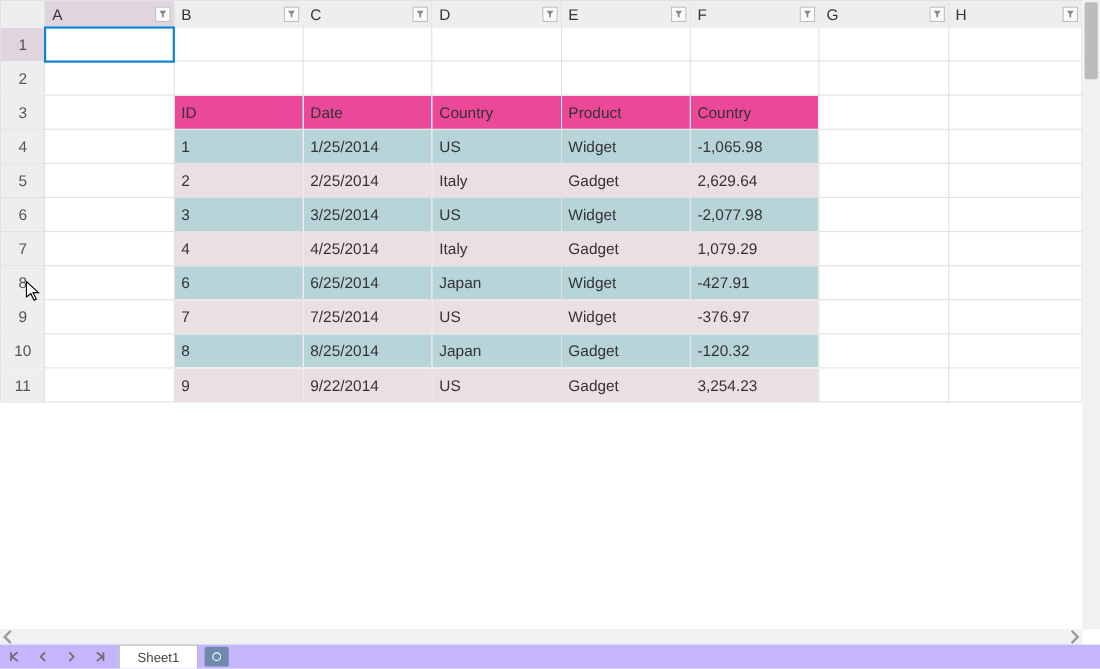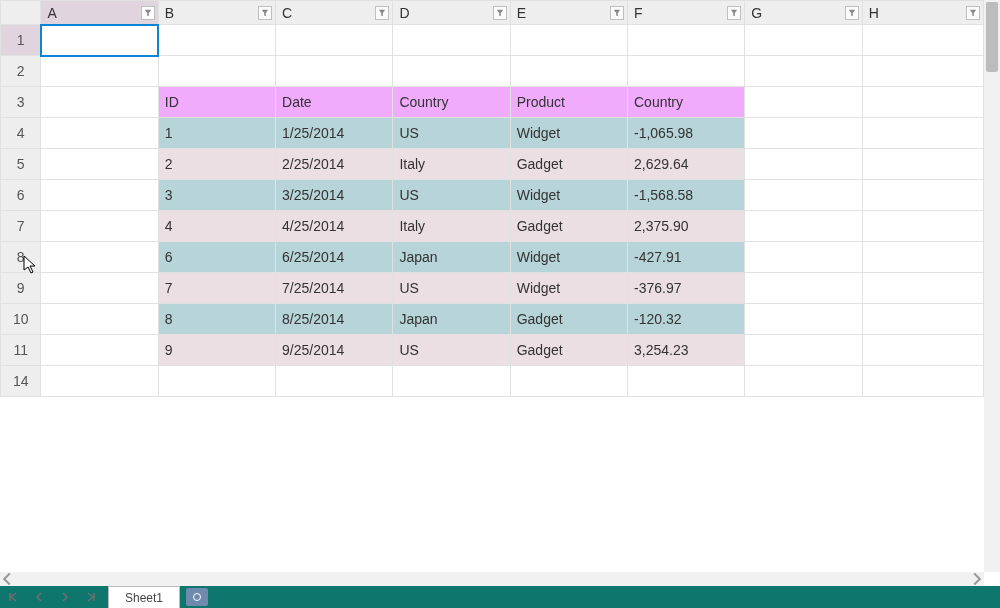--- a/index.html
+++ b/index.html
@@ -16,30 +16,30 @@
   .col-D { width: 116px; }
   .col-E { width: 116px; }
   .col-F { width: 116px; }
   .col-G { width: 116px; }
   .col-H { width: 120px; }
   td.cell, th.cell { padding: 0 6px; color: #333; text-align: left; white-space: nowrap; overflow: hidden; }
   .sel { outline: 2px solid #0b84d8; outline-offset: -1px; background: #fff; }
   .hdr-sel { background: #e0d4de !important; }
   .filter { position: absolute; right: 3px; top: 50%; transform: translateY(-50%); width: 14px; height: 14px; border: 1px solid #bfbfbf; background: #fbfbfb; display: flex; align-items: center; justify-content: center; }
   .filter svg { width: 8px; height: 8px; }
-  .table-hdr { background: #f0abfc; color: #fff; }
+  .table-hdr { background: #ec4899; color: #fff; }
   .row-even { background: #ecdfe4; }
   .row-odd  { background: #b7d4d8; }
   .vscroll { position: absolute; right: 0; top: 0; width: 16px; bottom: 36px; background: #f1f1f1; }
   .vthumb { position: absolute; left: 2px; right: 2px; top: 2px; height: 70px; background: #bcbcbc; border-radius: 2px; }
   .hscroll { position: absolute; left: 0; right: 16px; height: 14px; bottom: 22px; background: #f1f1f1; }
   .harrow { position: absolute; top: 1px; width: 14px; height: 12px; color: #9a9a9a; display:flex; align-items:center; justify-content:center; }
   .harrow.l { left: 0; }
   .harrow.r { right: 0; }
-  .tabstrip { position: absolute; left: 0; right: 0; bottom: 0; height: 22px; background: #0f766e; display: flex; align-items: center; }
+  .tabstrip { position: absolute; left: 0; right: 0; bottom: 0; height: 22px; background: #c4b5fd; display: flex; align-items: center; }
   .navbtn { width: 26px; height: 22px; display:flex; align-items:center; justify-content:center; color:#6e6e6e; }
   .tab { height: 22px; padding: 0 16px; display:flex; align-items:center; background:#fff; border-top:1px solid #bbb; border-left:1px solid #bbb; border-right:1px solid #bbb; color:#444; font-size:12px; margin-left:4px; }
   .addtab { width:22px; height:18px; margin-left:6px; background:#6f8aad; display:flex; align-items:center; justify-content:center; color:#fff; border-radius:2px; }
   .cursor { position: absolute; left: 23px; top: 255px; pointer-events: none; }
   .cursor svg { width: 16px; height: 20px; }
   svg { display:block; }
 </style>
 </head>
 <body>
 
@@ -159,32 +159,32 @@
             <td class="cell"></td>
             <td class="cell"></td>
           </tr>
           <tr>
             <th class="rowhdr">6</th>
             <td class="cell"></td>
             <td class="cell row-odd"><span>3</span></td>
             <td class="cell row-odd"><span>3/25/2014</span></td>
             <td class="cell row-odd"><span>US</span></td>
             <td class="cell row-odd"><span>Widget</span></td>
-            <td class="cell row-odd"><span>-1,568.58</span></td>
+            <td class="cell row-odd"><span>-2,077.98</span></td>
             <td class="cell"></td>
             <td class="cell"></td>
           </tr>
           <tr>
             <th class="rowhdr">7</th>
             <td class="cell"></td>
             <td class="cell row-even"><span>4</span></td>
             <td class="cell row-even"><span>4/25/2014</span></td>
             <td class="cell row-even"><span>Italy</span></td>
             <td class="cell row-even"><span>Gadget</span></td>
-            <td class="cell row-even"><span>2,375.90</span></td>
+            <td class="cell row-even"><span>1,079.29</span></td>
             <td class="cell"></td>
             <td class="cell"></td>
           </tr>
           <tr>
             <th class="rowhdr">8</th>
             <td class="cell"></td>
             <td class="cell row-odd"><span>6</span></td>
             <td class="cell row-odd"><span>6/25/2014</span></td>
             <td class="cell row-odd"><span>Japan</span></td>
             <td class="cell row-odd"><span>Widget</span></td>
@@ -211,35 +211,24 @@
             <td class="cell row-odd"><span>Japan</span></td>
             <td class="cell row-odd"><span>Gadget</span></td>
             <td class="cell row-odd"><span>-120.32</span></td>
             <td class="cell"></td>
             <td class="cell"></td>
           </tr>
           <tr>
             <th class="rowhdr">11</th>
             <td class="cell"></td>
             <td class="cell row-even"><span>9</span></td>
-            <td class="cell row-even"><span>9/25/2014</span></td>
+            <td class="cell row-even"><span>9/22/2014</span></td>
             <td class="cell row-even"><span>US</span></td>
             <td class="cell row-even"><span>Gadget</span></td>
             <td class="cell row-even"><span>3,254.23</span></td>
-            <td class="cell"></td>
-            <td class="cell"></td>
-          </tr>
-          <tr>
-            <th class="rowhdr">14</th>
-            <td class="cell"></td>
-            <td class="cell"></td>
-            <td class="cell"></td>
-            <td class="cell"></td>
-            <td class="cell"></td>
-            <td class="cell"></td>
             <td class="cell"></td>
             <td class="cell"></td>
           </tr>
         </tbody>
     </table>
   </div>
 
   <div class="vscroll">
     <div class="vthumb"></div>
   </div>

